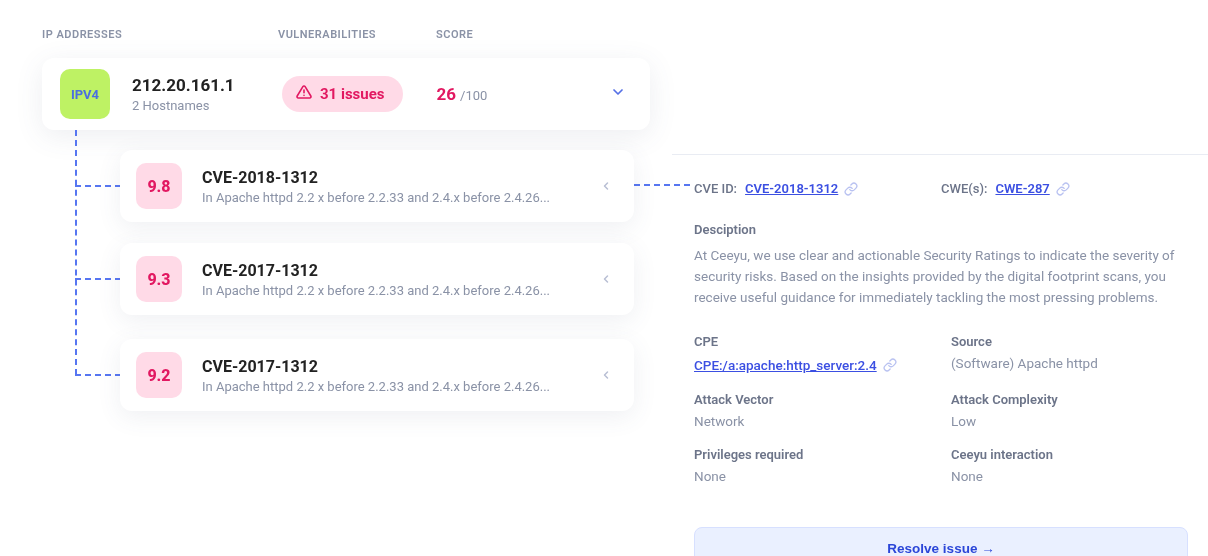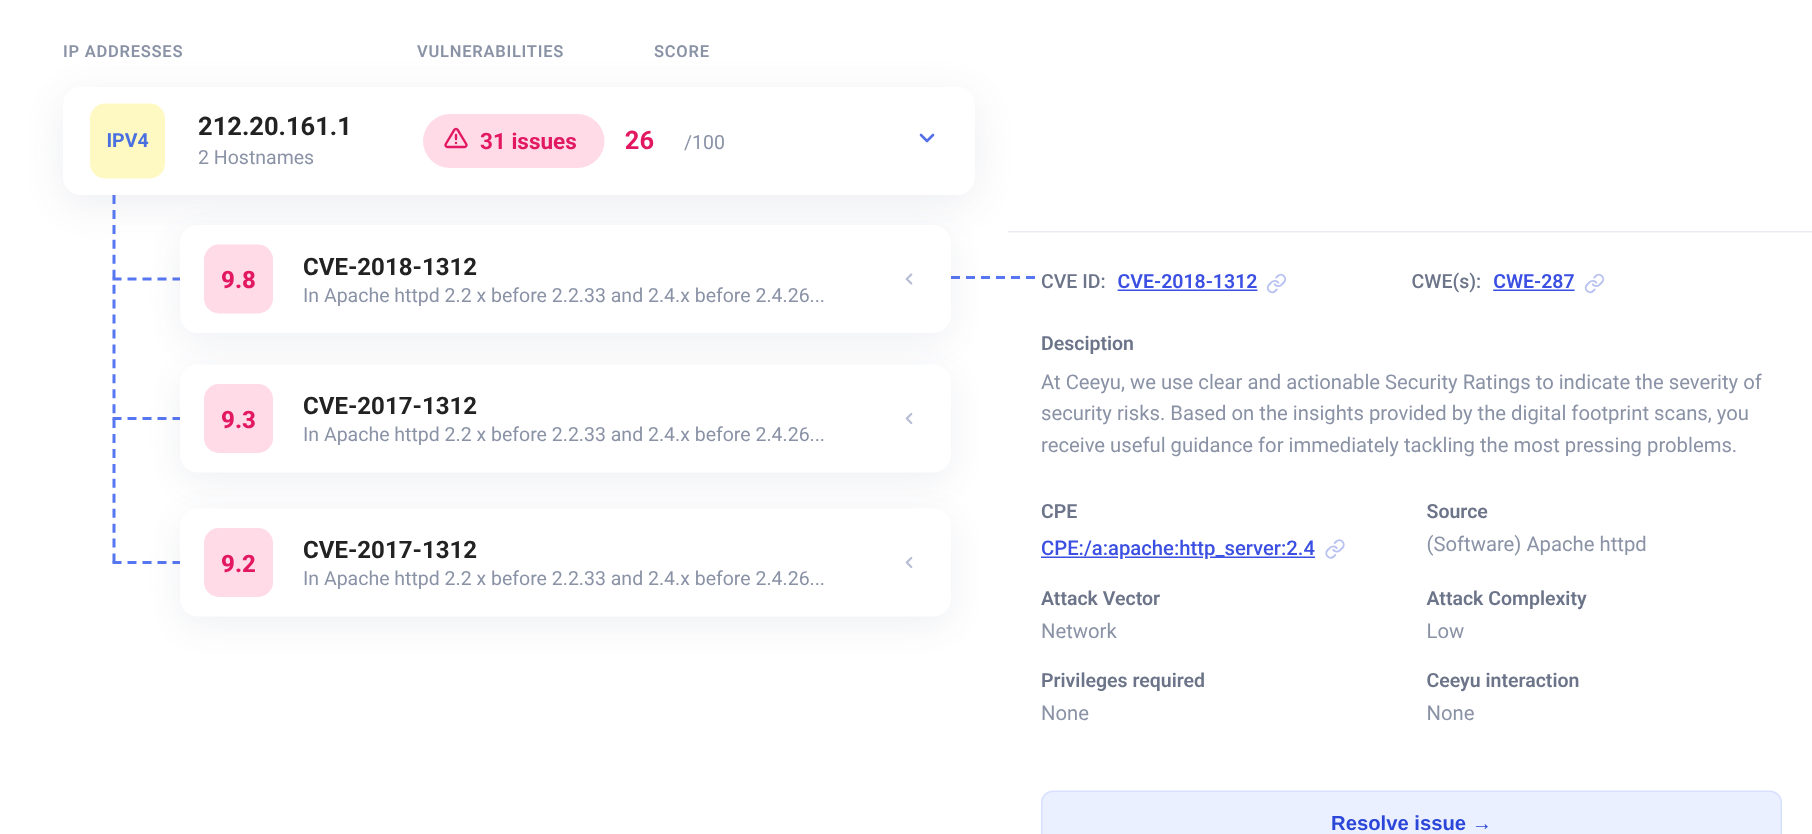--- a/index.html
+++ b/index.html
@@ -41,41 +41,41 @@
     height: 72px;
     background: #fff;
     border-radius: 12px;
     box-shadow: 0 6px 28px rgba(80,90,120,0.10);
     display: flex;
     align-items: center;
     padding: 0 18px 0 18px;
   }
   .ipv-badge {
     width: 50px; height: 50px;
-    background: #fef9c3;
+    background: #bef264;
     border-radius: 10px;
     display:flex; align-items:center; justify-content:center;
     color:#4a6fe0; font-weight:700; font-size:13px;
     margin-right: 22px;
   }
   .ip-text { flex: 0 0 150px; }
   .ip-addr { font-size: 17px; font-weight: 700; color:#222; }
   .ip-host { font-size: 13px; color:#8a92a6; margin-top:3px; }
   .issues-pill {
     background:#ffdae7;
     border-radius: 999px;
     height: 36px;
     padding: 0 18px 0 14px;
     display:flex; align-items:center;
     color:#e21861; font-weight:700; font-size:15px;
     gap:8px;
     text-align:right;
   }
   .issues-pill svg { width:16px; height:16px; }
-  .score-wrap { margin-left: 14px; display:flex; align-items:baseline; gap:20px;}
+  .score-wrap { margin-left: 34px; display:flex; align-items:baseline; gap:4px;}
   .score-val { color:#e21861; font-weight:700; font-size:17px;}
   .score-max { color:#8a92a6; font-size:13px;}
   .expand-chevron {
     margin-left:auto;
     color:#5570e6;
     display:flex; align-items:center; justify-content:center;
     width:28px; height:28px;
   }
   .expand-chevron svg { width:16px; height:16px; }
 

